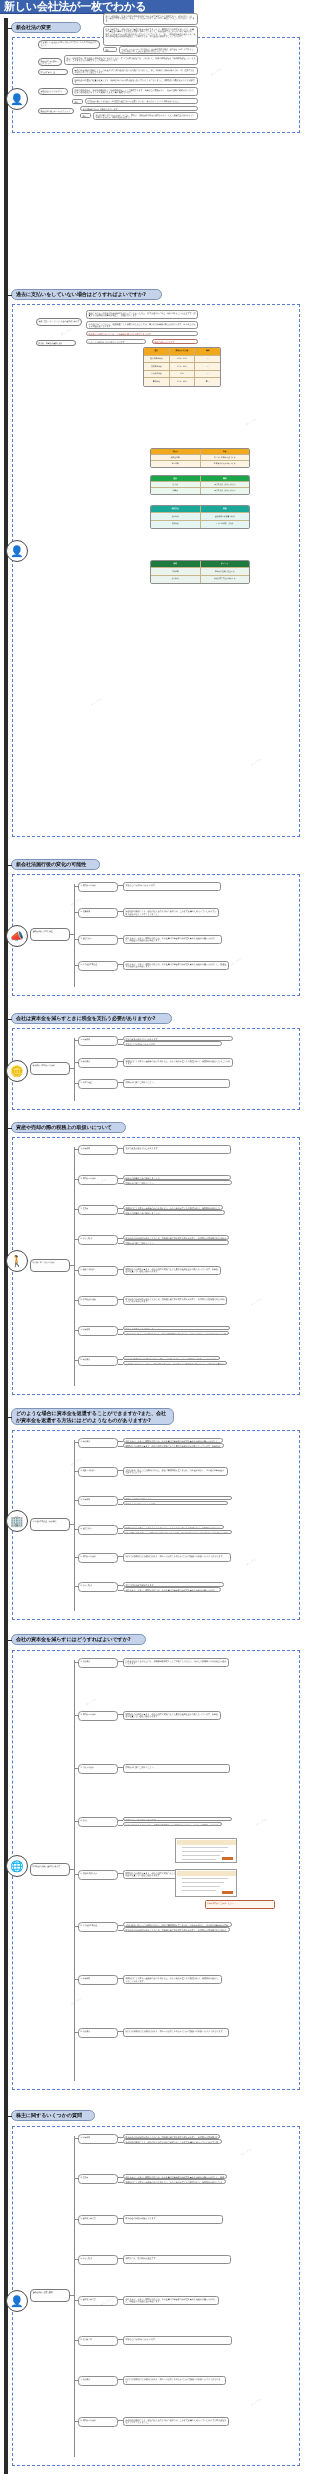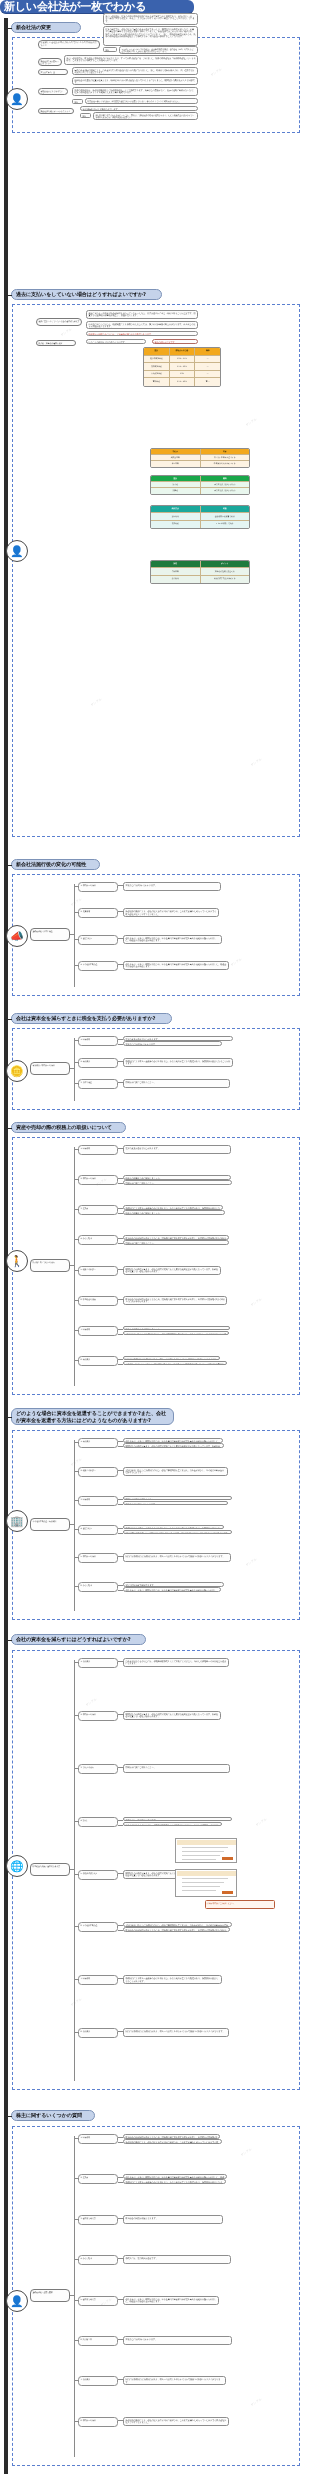--- a/index.html
+++ b/index.html
@@ -20,21 +20,20 @@
   
   .title-bar{
     position:absolute;
     left:0;top:0;
     width:194px;height:14px;
     background:#3a62ad;
     border-bottom:1px solid #2a4a8a;
     display:flex;align-items:center;
     box-sizing:border-box;
     padding-left:4px;
-    border-radius:6px;
   }
   .title-bar .title-text{
     color:#ffffff;
     font-size:11px;
     font-weight:bold;
     letter-spacing:-0.2px;
     white-space:nowrap;
     line-height:1;
   }
   .title-rule{

